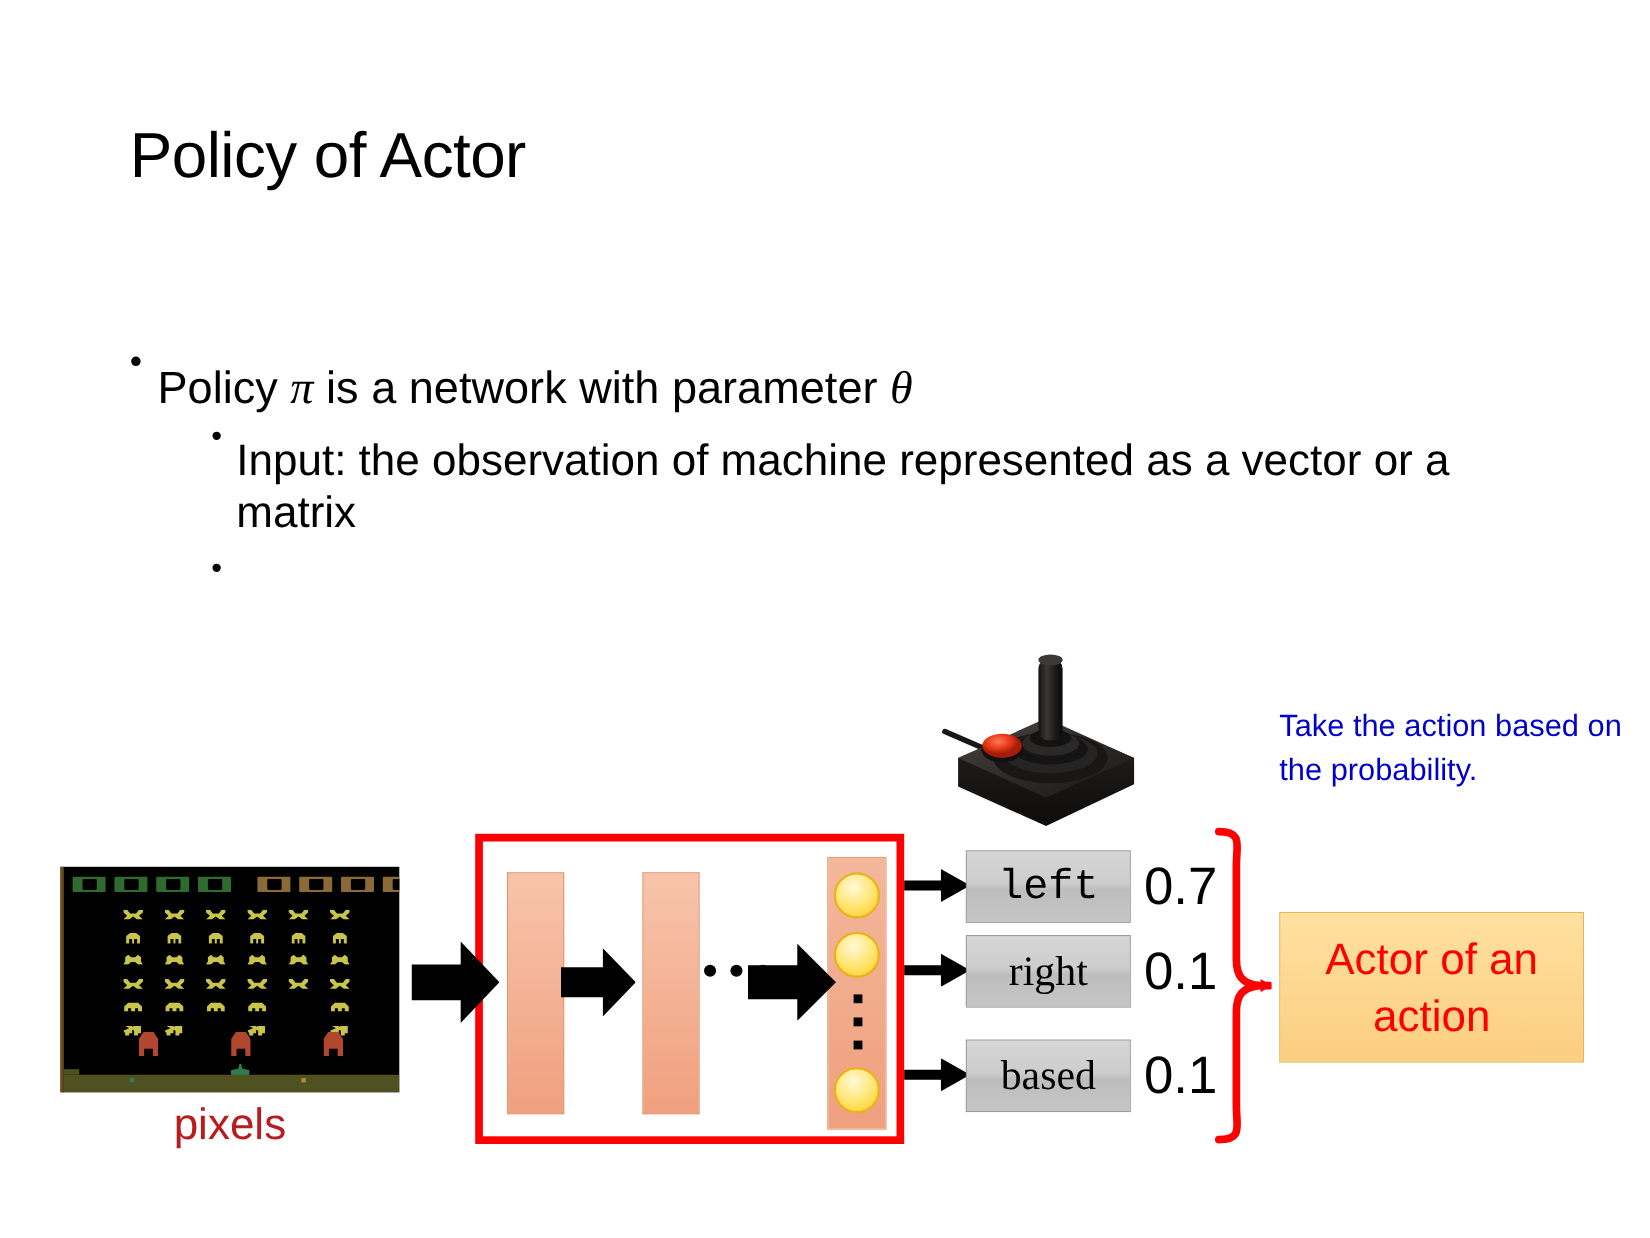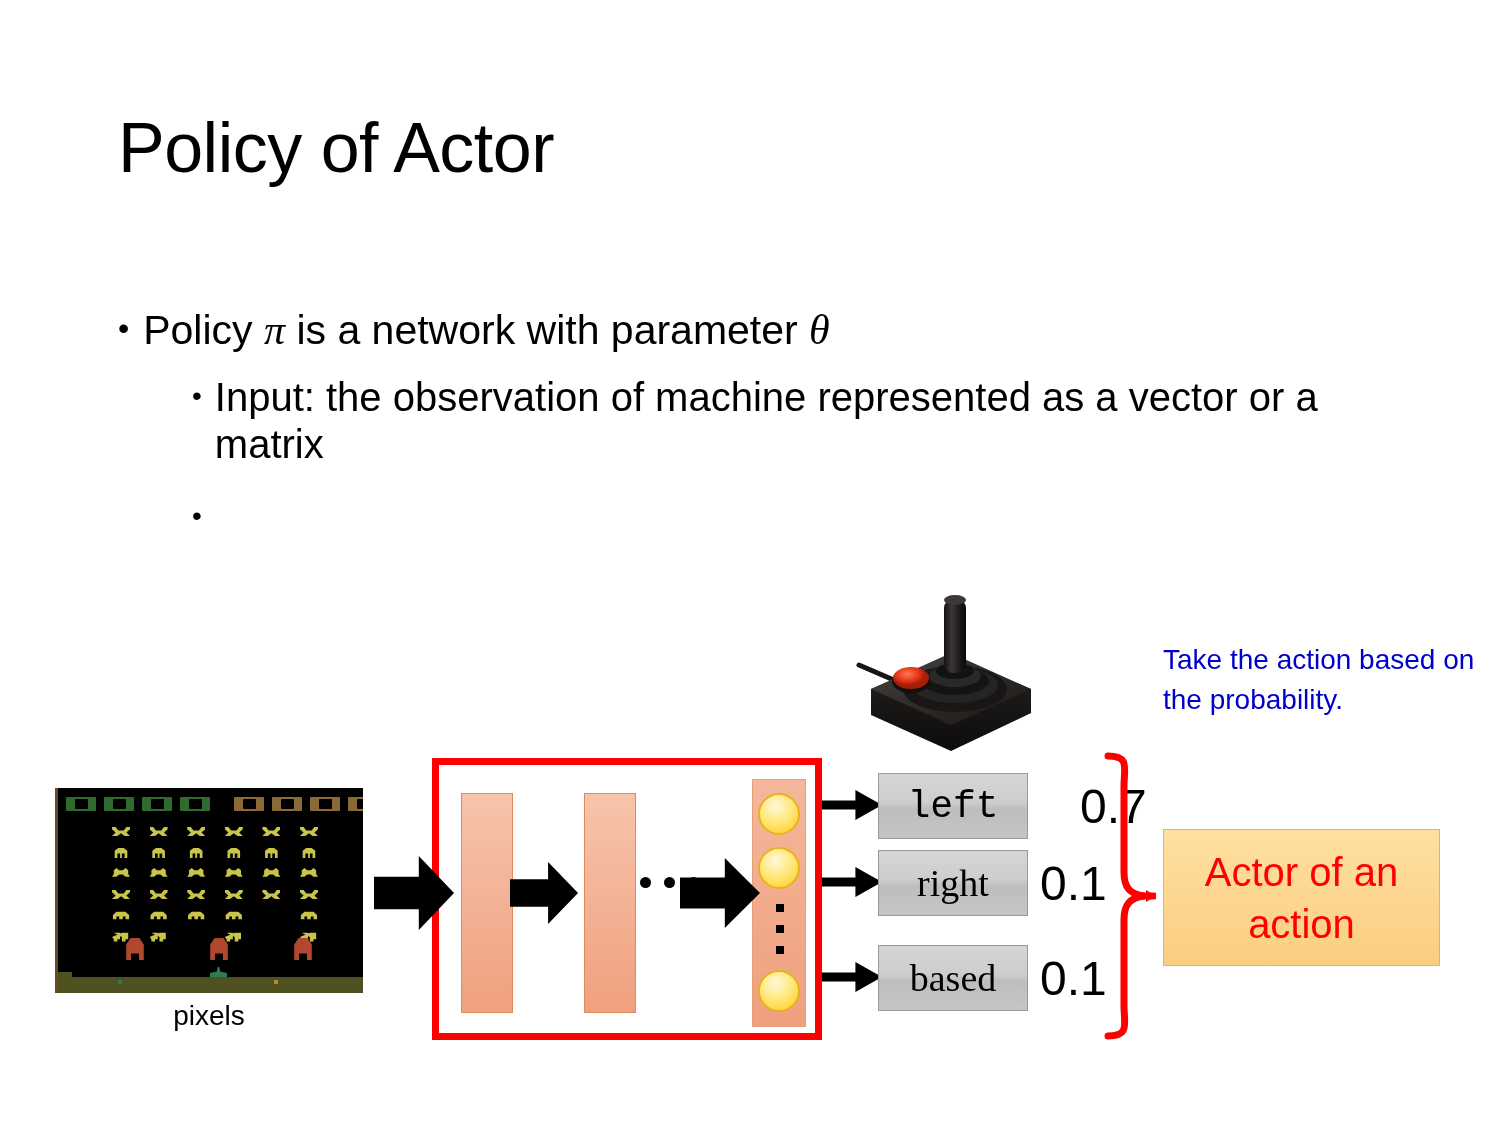--- a/index.html
+++ b/index.html
@@ -14,21 +14,21 @@
     overflow: hidden;
     font-family: "Liberation Sans", sans-serif;
     color: #000000;
   }
 
   
   #slide-title {
     position: absolute;
     left: 118px;
     top: 112px;
-    font-size: 70px;
+    font-size: 58px;
     line-height: 1.05;
     letter-spacing: -0.5px;
     font-weight: 400;
     color: #000;
     white-space: nowrap;
   }
 
   
   .bullet-row {
     position: absolute;
@@ -39,20 +39,21 @@
     flex: 0 0 auto;
     font-size: 34px;
     line-height: 1;
     margin-right: 14px;
     color: #000;
   }
   .bullet-text {
     font-size: 40px;
     line-height: 1.18;
     color: #000;
+    margin-top: 22px;
   }
   .lvl1 { left: 118px; width: 1300px; }
   .lvl1 .bullet-dot { font-size: 32px; padding-top: 6px; }
   .lvl1 .bullet-text { font-size: 41px; }
   .lvl2 { left: 192px; width: 1220px; }
   .lvl2 .bullet-dot { font-size: 28px; padding-top: 8px; margin-right: 13px; }
   .lvl2 .bullet-text { font-size: 40px; }
 
   #bullet-policy  { top: 306px; }
   #bullet-input   { top: 374px; }
@@ -167,22 +168,22 @@
     clip-path: polygon(45% 0%, 55% 0%, 60% 40%, 100% 55%, 100% 100%, 0% 100%, 0% 55%, 40% 40%);
   }
   .ground-pip { position: absolute; bottom: 9px; width: 4px; height: 4px; }
 
   #pixels-label {
     position: absolute;
     left: 55px;
     top: 1000px;
     width: 308px;
     text-align: center;
-    font-size: 28px;
-    color: #000000;
+    font-size: 40px;
+    color: #b91c1c;
   }
 
   
   .big-arrow {
     position: absolute;
     background: #000;
     clip-path: polygon(0% 28%, 56% 28%, 56% 0%, 100% 50%, 56% 100%, 56% 72%, 0% 72%);
   }
   #arrow-input   { left: 374px; top: 856px; width: 80px; height: 74px; z-index: 6; }
   #arrow-mid1    { left: 510px; top: 862px; width: 68px; height: 62px; }
@@ -288,21 +289,21 @@
   #action-box-left  { top: 773px; font-family: Liberation Mono, monospace; }
   #action-box-right { top: 850px; }
   #action-box-fire  { top: 945px; }
 
   .prob-value {
     position: absolute;
     left: 1040px;
     font-size: 48px;
     color: #000;
   }
-  #prob-left  { top: 779px; margin-left: 40px; }
+  #prob-left  { top: 779px; }
   #prob-right { top: 856px; }
   #prob-fire  { top: 951px; }
 
   
   #score-brace {
     position: absolute;
     left: 1100px;
     top: 750px;
     width: 56px;
     height: 292px;

